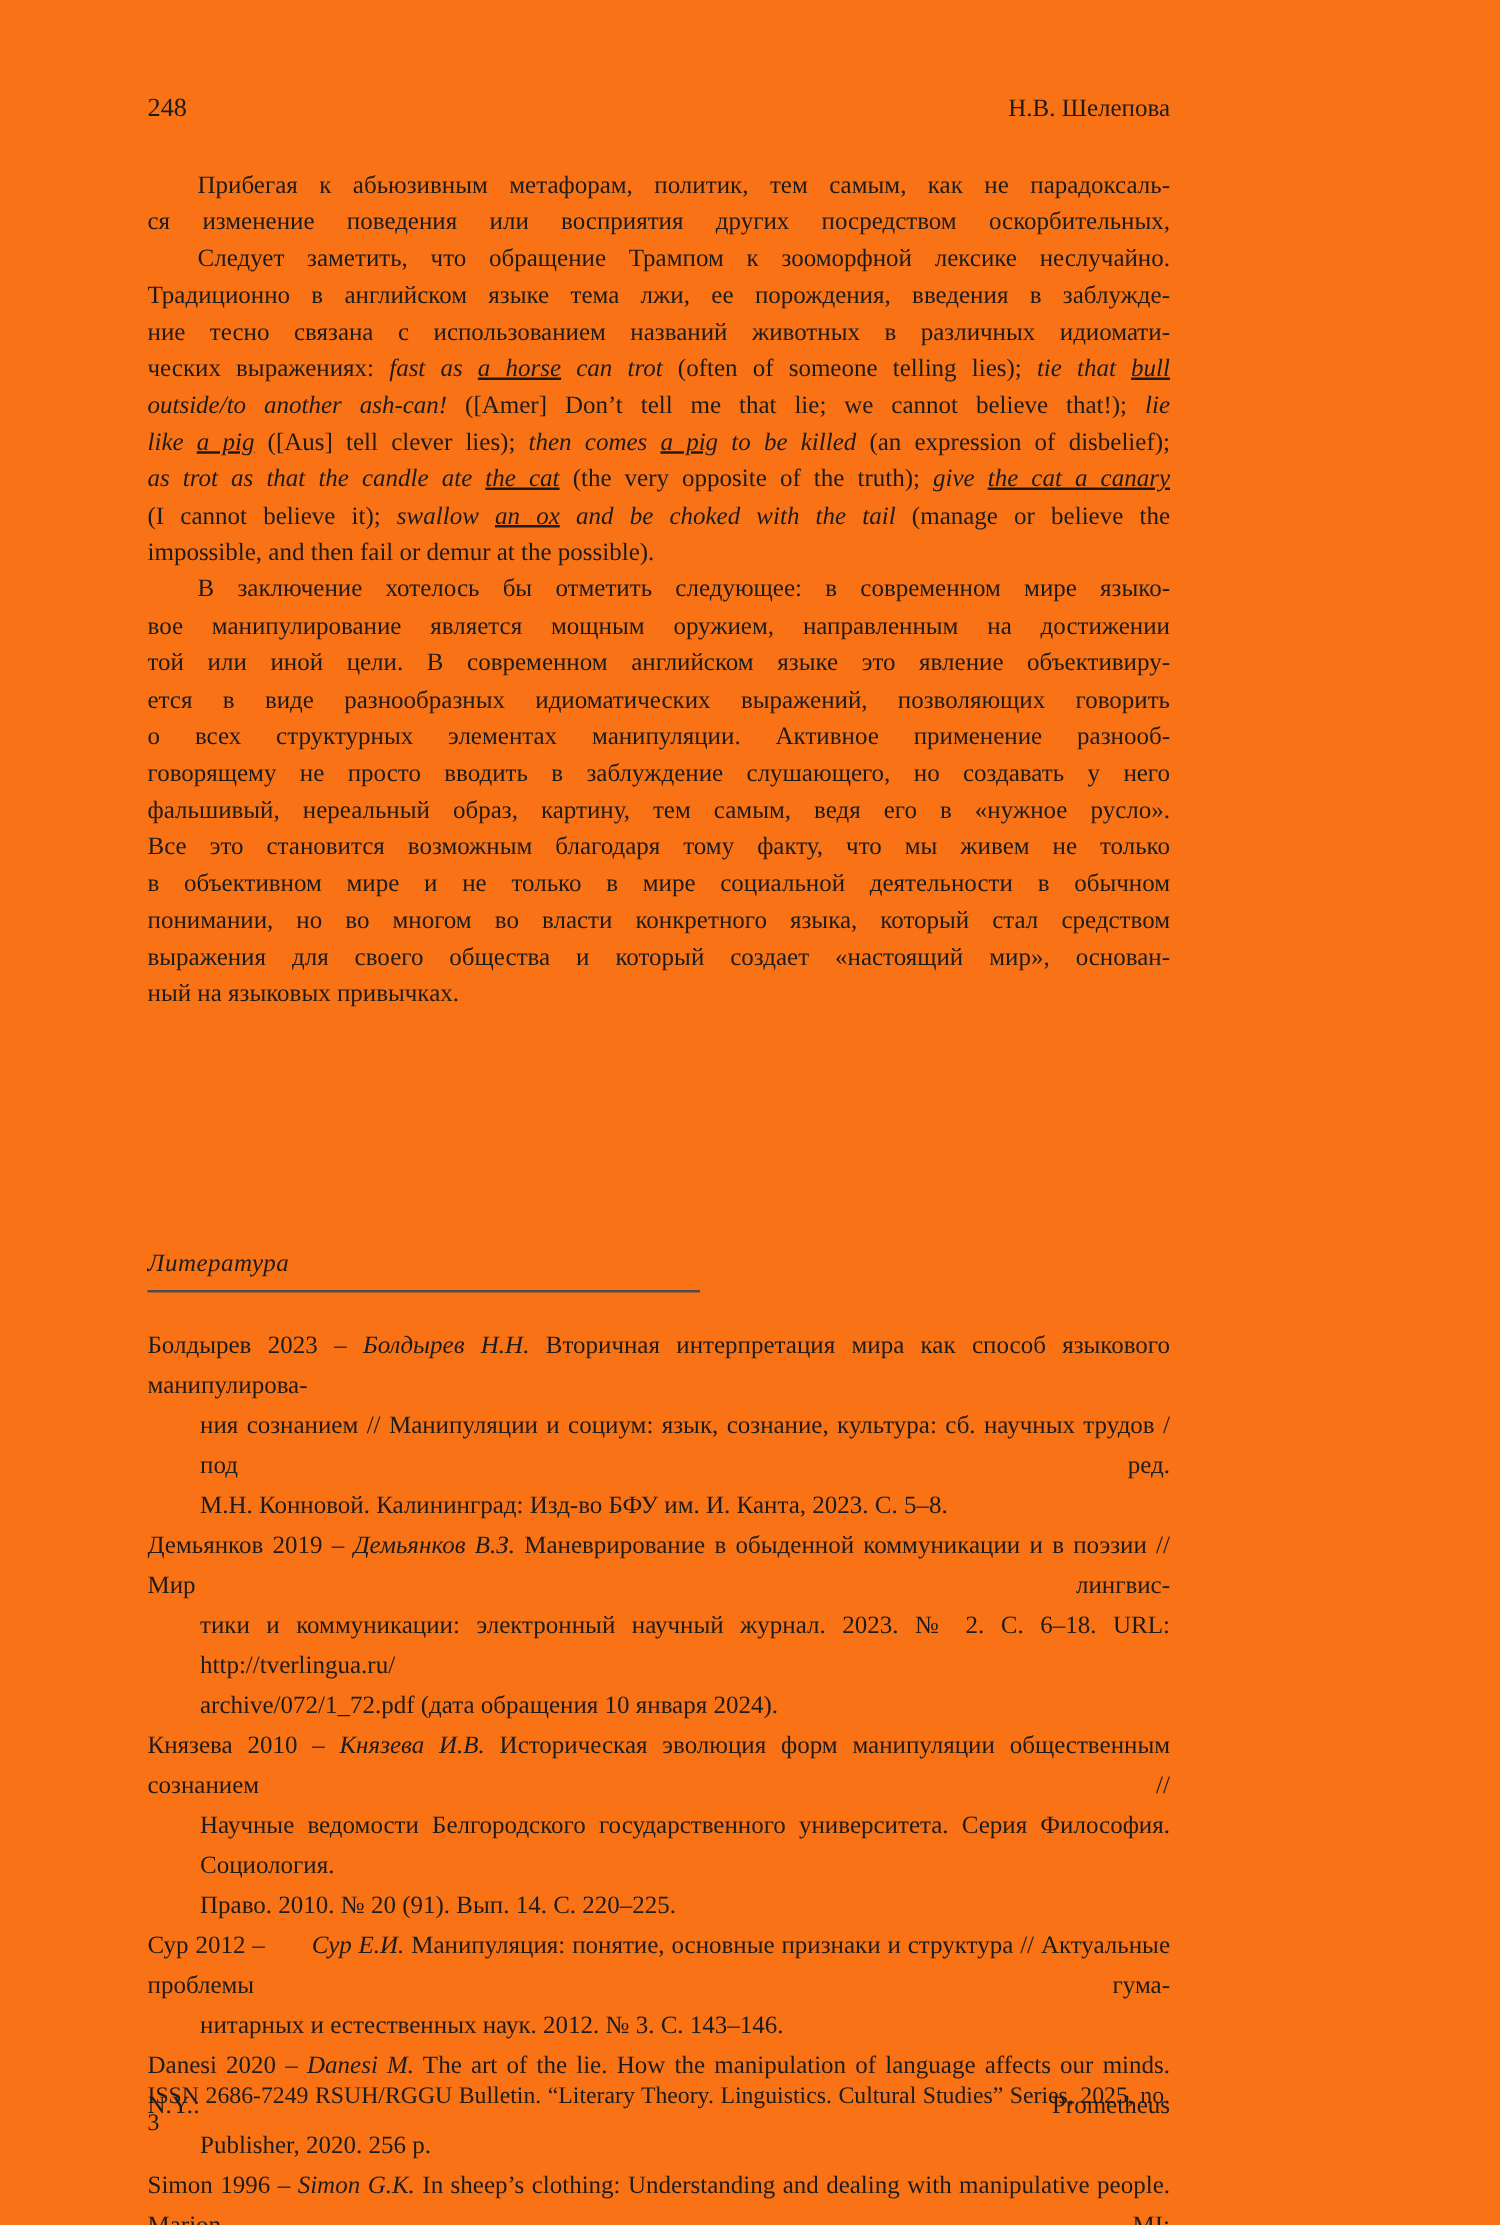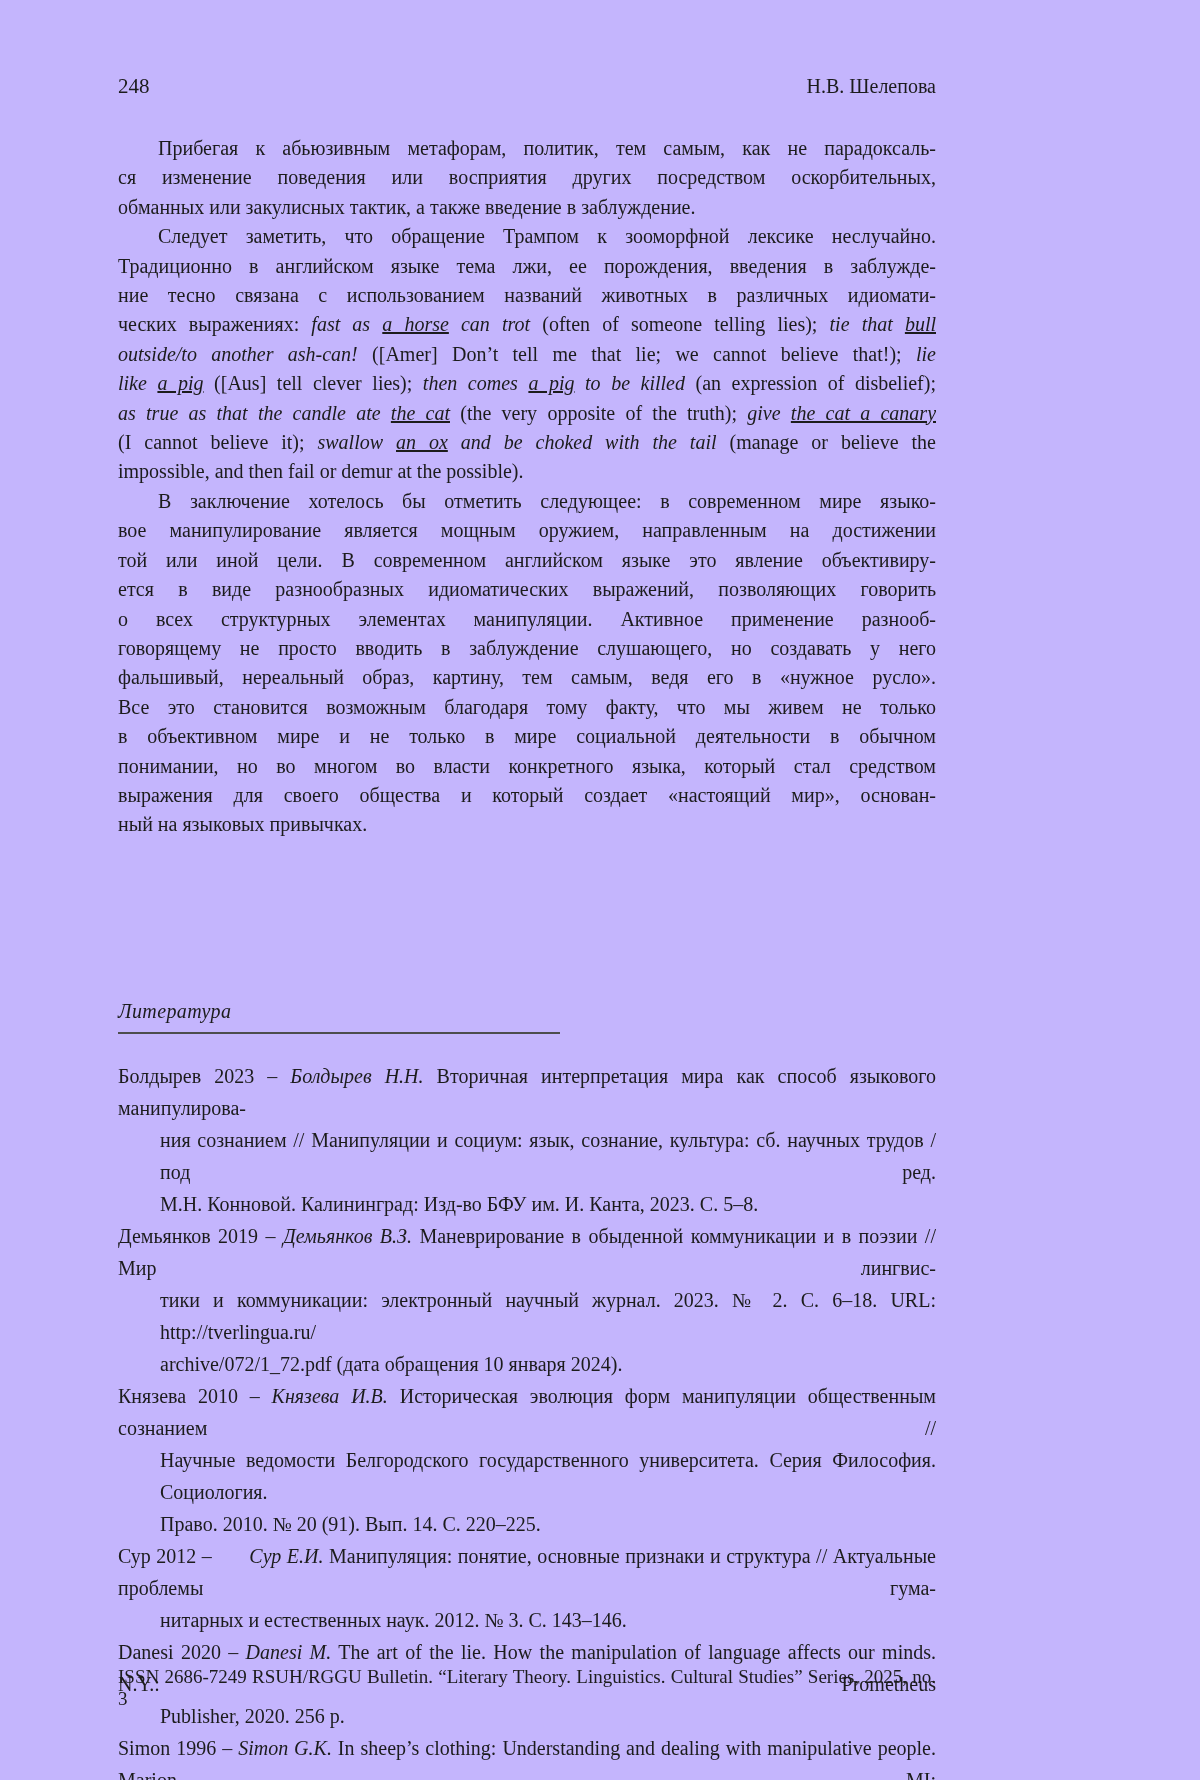--- a/index.html
+++ b/index.html
@@ -3,21 +3,21 @@
 <meta charset="utf-8">
 <style>
   * { margin: 0; padding: 0; box-sizing: border-box; }
   html, body { width: 1200px; height: 1780px; }
   body {
     background: #ffffff;
     font-family: "Liberation Serif", "DejaVu Serif", serif;
     color: #1c1c1c;
     position: relative;
   }
-  .page { position: absolute; inset: 0; background: #c4b5fd; overflow: hidden; }
+  .page { position: absolute; inset: 0; background: #f97316; overflow: hidden; }
   .col { position: absolute; left: 118px; width: 818px; }
 
   .pg-header { top: 74px; display: flex; justify-content: space-between; align-items: baseline; font-size: 20px; }
   .pg-header .num { font-size: 21px; }
 
   .main-text { top: 134px; font-size: 20px; line-height: 29.4px; }
   .line { text-align: justify; text-align-last: justify; overflow: hidden; }
   .line span { white-space: pre-wrap; }
   .line.last { text-align-last: left; }
   .para .line.first { text-indent: 40px; }
@@ -38,30 +38,29 @@
 
   <div class="col pg-header">
     <span class="num">248</span>
     <span>Н.В. Шелепова</span>
   </div>
 
   <div class="col main-text" id="paragraphs">
       <div class="para">
         <div class="line first"><span>Прибегая к абьюзивным метафорам, политик, тем самым, как не парадоксаль-</span></div>
         <div class="line"><span>ся изменение поведения или восприятия других посредством оскорбительных,</span></div>
-        <div class="line last"><span>обманных или закулисных тактик, а также введение в заблуждение.</span></div>
       </div>
       <div class="para">
         <div class="line first"><span>Следует заметить, что обращение Трампом к зооморфной лексике неслучайно.</span></div>
         <div class="line"><span>Традиционно в английском языке тема лжи, ее порождения, введения в заблужде-</span></div>
         <div class="line"><span>ние тесно связана с использованием названий животных в различных идиомати-</span></div>
         <div class="line"><span>ческих выражениях: </span><span style="font-style: italic;">fast as </span><span style="font-style: italic; text-decoration: underline;">a horse</span><span style="font-style: italic;"> can trot</span><span> (often of someone telling lies); </span><span style="font-style: italic;">tie that </span><span style="font-style: italic; text-decoration: underline;">bull</span></div>
         <div class="line"><span style="font-style: italic;">outside/to another ash-can!</span><span> ([Amer] Don’t tell me that lie; we cannot believe that!); </span><span style="font-style: italic;">lie</span></div>
         <div class="line"><span style="font-style: italic;">like </span><span style="font-style: italic; text-decoration: underline;">a pig</span><span> ([Aus] tell clever lies); </span><span style="font-style: italic;">then comes </span><span style="font-style: italic; text-decoration: underline;">a pig</span><span style="font-style: italic;"> to be killed</span><span> (an expression of disbelief);</span></div>
-        <div class="line"><span style="font-style: italic;">as true as that the candle ate </span><span style="font-style: italic; text-decoration: underline;">the cat</span><span> (the very opposite of the truth); </span><span style="font-style: italic;">give </span><span style="font-style: italic; text-decoration: underline;">the cat a canary</span></div>
+        <div class="line"><span style="font-style: italic;">as trot as that the candle ate </span><span style="font-style: italic; text-decoration: underline;">the cat</span><span> (the very opposite of the truth); </span><span style="font-style: italic;">give </span><span style="font-style: italic; text-decoration: underline;">the cat a canary</span></div>
         <div class="line"><span>(I cannot believe it); </span><span style="font-style: italic;">swallow </span><span style="font-style: italic; text-decoration: underline;">an ox</span><span style="font-style: italic;"> and be choked with the tail</span><span> (manage or believe the</span></div>
         <div class="line last"><span>impossible, and then fail or demur at the possible).</span></div>
       </div>
       <div class="para">
         <div class="line first"><span>В заключение хотелось бы отметить следующее: в современном мире языко-</span></div>
         <div class="line"><span>вое манипулирование является мощным оружием, направленным на достижении</span></div>
         <div class="line"><span>той или иной цели. В современном английском языке это явление объективиру-</span></div>
         <div class="line"><span>ется в виде разнообразных идиоматических выражений, позволяющих говорить</span></div>
         <div class="line"><span>о всех структурных элементах манипуляции. Активное применение разнооб-</span></div>
         <div class="line"><span>говорящему не просто вводить в заблуждение слушающего, но создавать у него</span></div>

